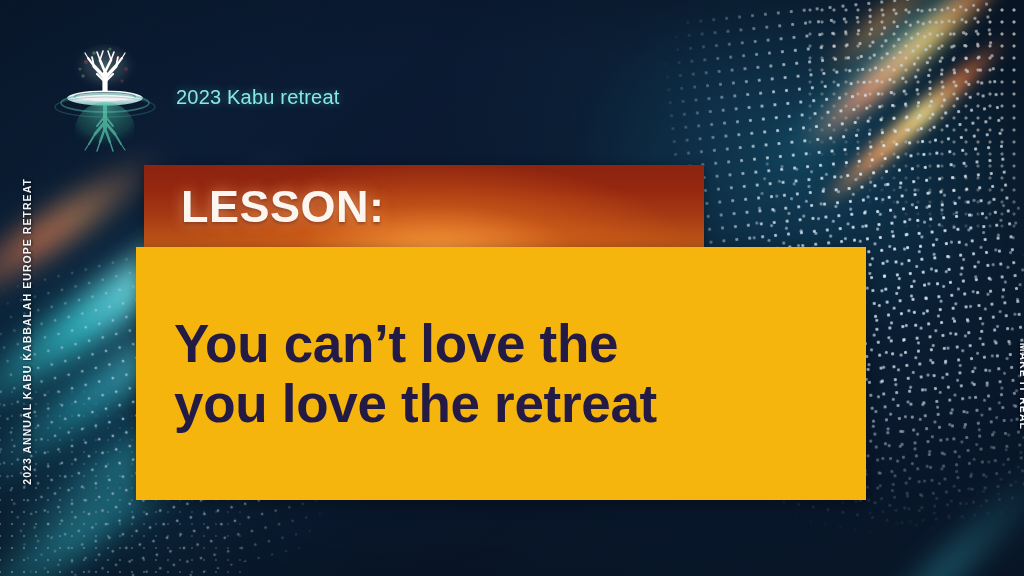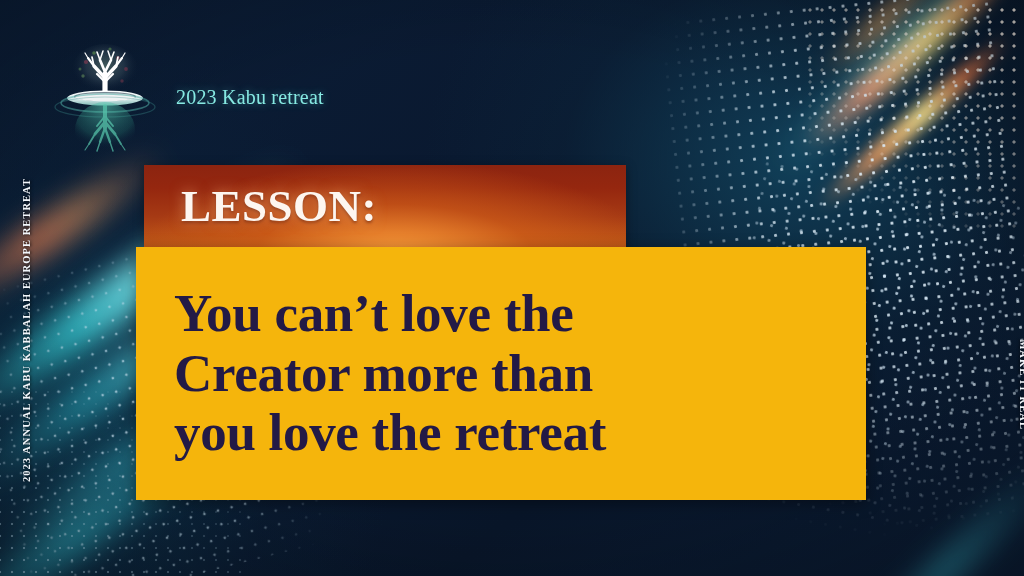--- a/index.html
+++ b/index.html
@@ -6,21 +6,21 @@
     margin: 0;
     padding: 0;
     background: #000;
   }
   #slide {
     position: relative;
     width: 1024px;
     height: 576px;
     overflow: hidden;
     background: #0f766e;
-    font-family: Liberation Serif, serif;
+    font-family: Liberation Sans, sans-serif;
   }
 
   
   .bg-base {
     position: absolute;
     inset: 0;
     background:
       radial-gradient(ellipse 520px 420px at 78% 28%, rgba(18,70,96,0.85) 0%, rgba(12,40,62,0.35) 45%, rgba(10,26,48,0) 72%),
       radial-gradient(ellipse 420px 520px at 8% 72%, rgba(14,62,84,0.70) 0%, rgba(11,34,56,0.30) 48%, rgba(10,26,48,0) 75%),
       linear-gradient(140deg, #0b1e38 0%, #0a1930 38%, #081528 66%, #0a1b32 100%);
@@ -197,21 +197,21 @@
     letter-spacing: 1.05px;
     color: #f2f6fb;
     white-space: nowrap;
     text-shadow: 0 1px 3px rgba(0,0,0,0.8);
   }
 
   
   .lesson-banner {
     position: absolute;
     left: 144px; top: 165px;
-    width: 482px; height: 83px;
+    width: 560px; height: 83px;
     background:
       radial-gradient(ellipse 330px 120px at 52% 108%, rgba(255,160,60,0.95) 0%, rgba(216,100,26,0.55) 42%, rgba(150,38,12,0) 78%),
       linear-gradient(180deg, #8c2410 0%, #95270f 28%, #a63a14 62%, #c45c18 100%);
     display: flex;
     align-items: center;
     box-shadow: 0 2px 10px rgba(0,0,0,0.35);
     text-align: center;
   }
   .lesson-text {
     margin-left: 37px;
@@ -350,17 +350,16 @@
   <div class="side-label-left">2023 ANNUAL KABU KABBALAH EUROPE RETREAT</div>
 
   <div class="side-label-right">MAKE IT REAL</div>
 
   <div class="lesson-banner">
     <span class="lesson-text">LESSON:</span>
   </div>
 
   <div class="quote-box">
     <div class="quote-line">You can’t love the</div>
-    <div class="quote-line">Creator more than</div>
     <div class="quote-line">you love the retreat</div>
   </div>
 
 </div>
 
 </body></html>

